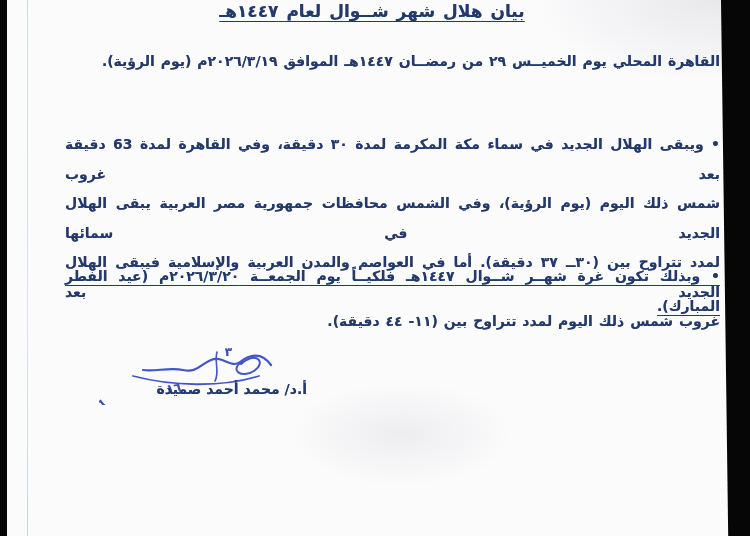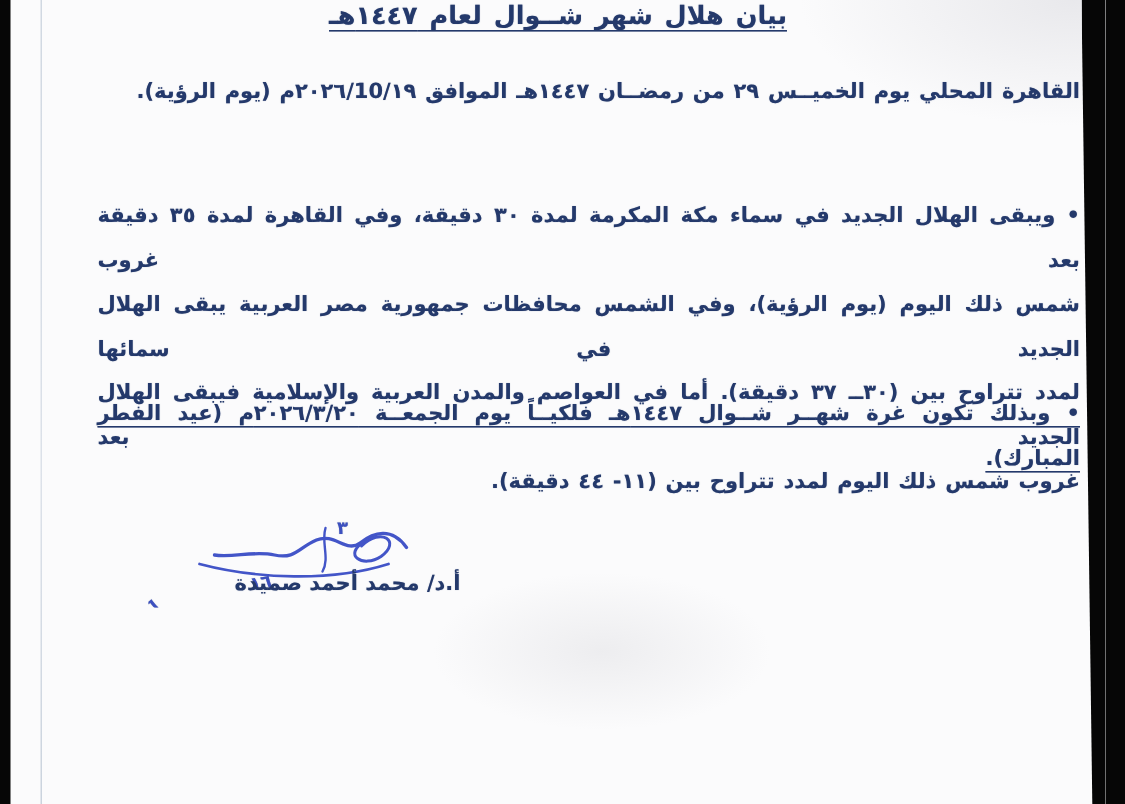--- a/index.html
+++ b/index.html
@@ -53,25 +53,25 @@
 
 <div class="paper txt">
 
   <div class="fold-line"></div>
 
   <div class="title-wrap">
     <span class="title">بيان هلال شهر شــوال لعام ١٤٤٧هـ</span>
   </div>
 
   <div class="para p1">
-    <div class="line jr">القاهرة المحلي يوم الخميــس ٢٩ من رمضــان ١٤٤٧هـ الموافق ٢٠٢٦/10/١٩م (يوم الرؤية).</div>
+    <div class="line jr">القاهرة المحلي يوم الخميــس ٢٩ من رمضــان ١٤٤٧هـ الموافق ٢٠٢٦/٣/١٩م (يوم الرؤية).</div>
   </div>
 
   <div class="para p2">
-    <div class="line jf">• ويبقى الهلال الجديد في سماء مكة المكرمة لمدة ٣٠ دقيقة، وفي القاهرة لمدة ٣٥ دقيقة بعد غروب</div>
+    <div class="line jf">• ويبقى الهلال الجديد في سماء مكة المكرمة لمدة ٣٠ دقيقة، وفي القاهرة لمدة 63 دقيقة بعد غروب</div>
     <div class="line jf">شمس ذلك اليوم (يوم الرؤية)، وفي الشمس محافظات جمهورية مصر العربية يبقى الهلال الجديد في سمائها</div>
     <div class="line jf">لمدد تتراوح بين (٣٠ــ ٣٧ دقيقة). أما في العواصم والمدن العربية والإسلامية فيبقى الهلال الجديد بعد</div>
     <div class="line jr">غروب شمس ذلك اليوم لمدد تتراوح بين (١١- ٤٤ دقيقة).</div>
   </div>
 
   <div class="para p3 jf u">• وبذلك تكون غرة شهــر شــوال ١٤٤٧هـ فلكيــاً يوم الجمعــة ٢٠٢٦/٣/٢٠م (عيد الفطر المبارك).</div>
 
 
   <svg class="sig-svg" viewBox="0 0 190 62" aria-hidden="true">
     <path d="M172 22 C162 8 150 12 141 19 C132 26 124 12 112 17 C100 22 98 30 84 27 C70 24 56 29 44 27" stroke-width="2.2"></path>

